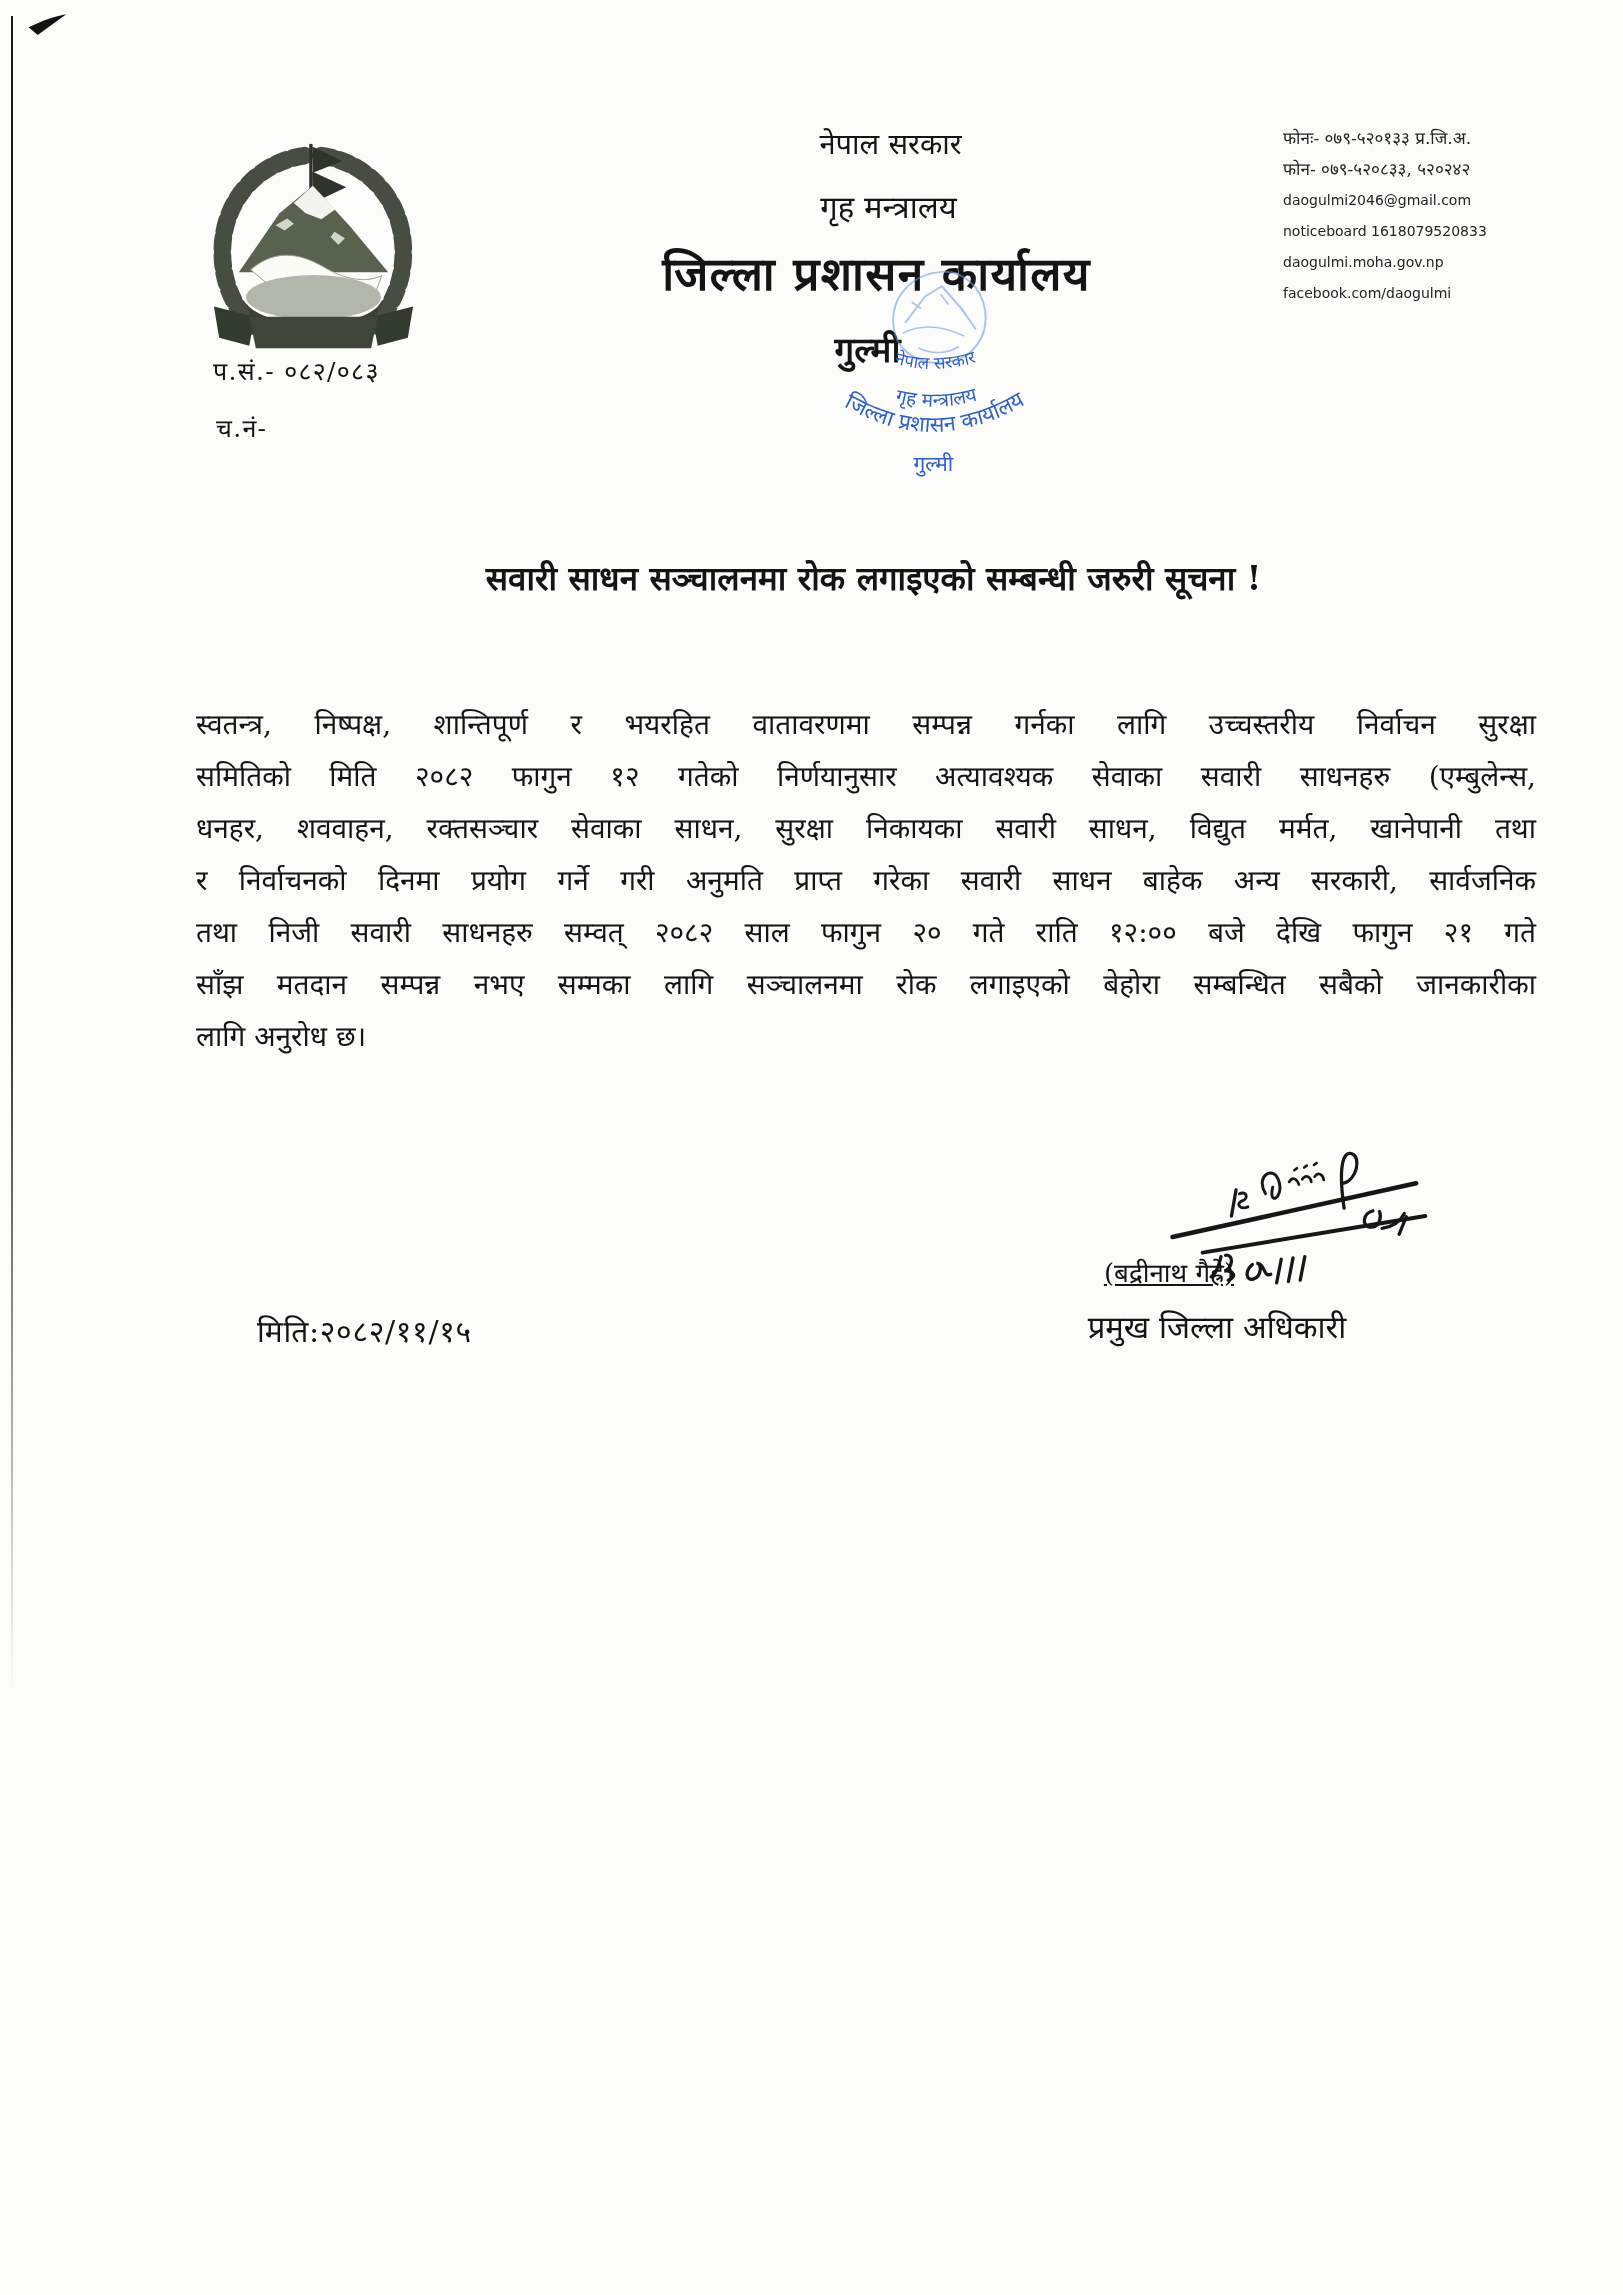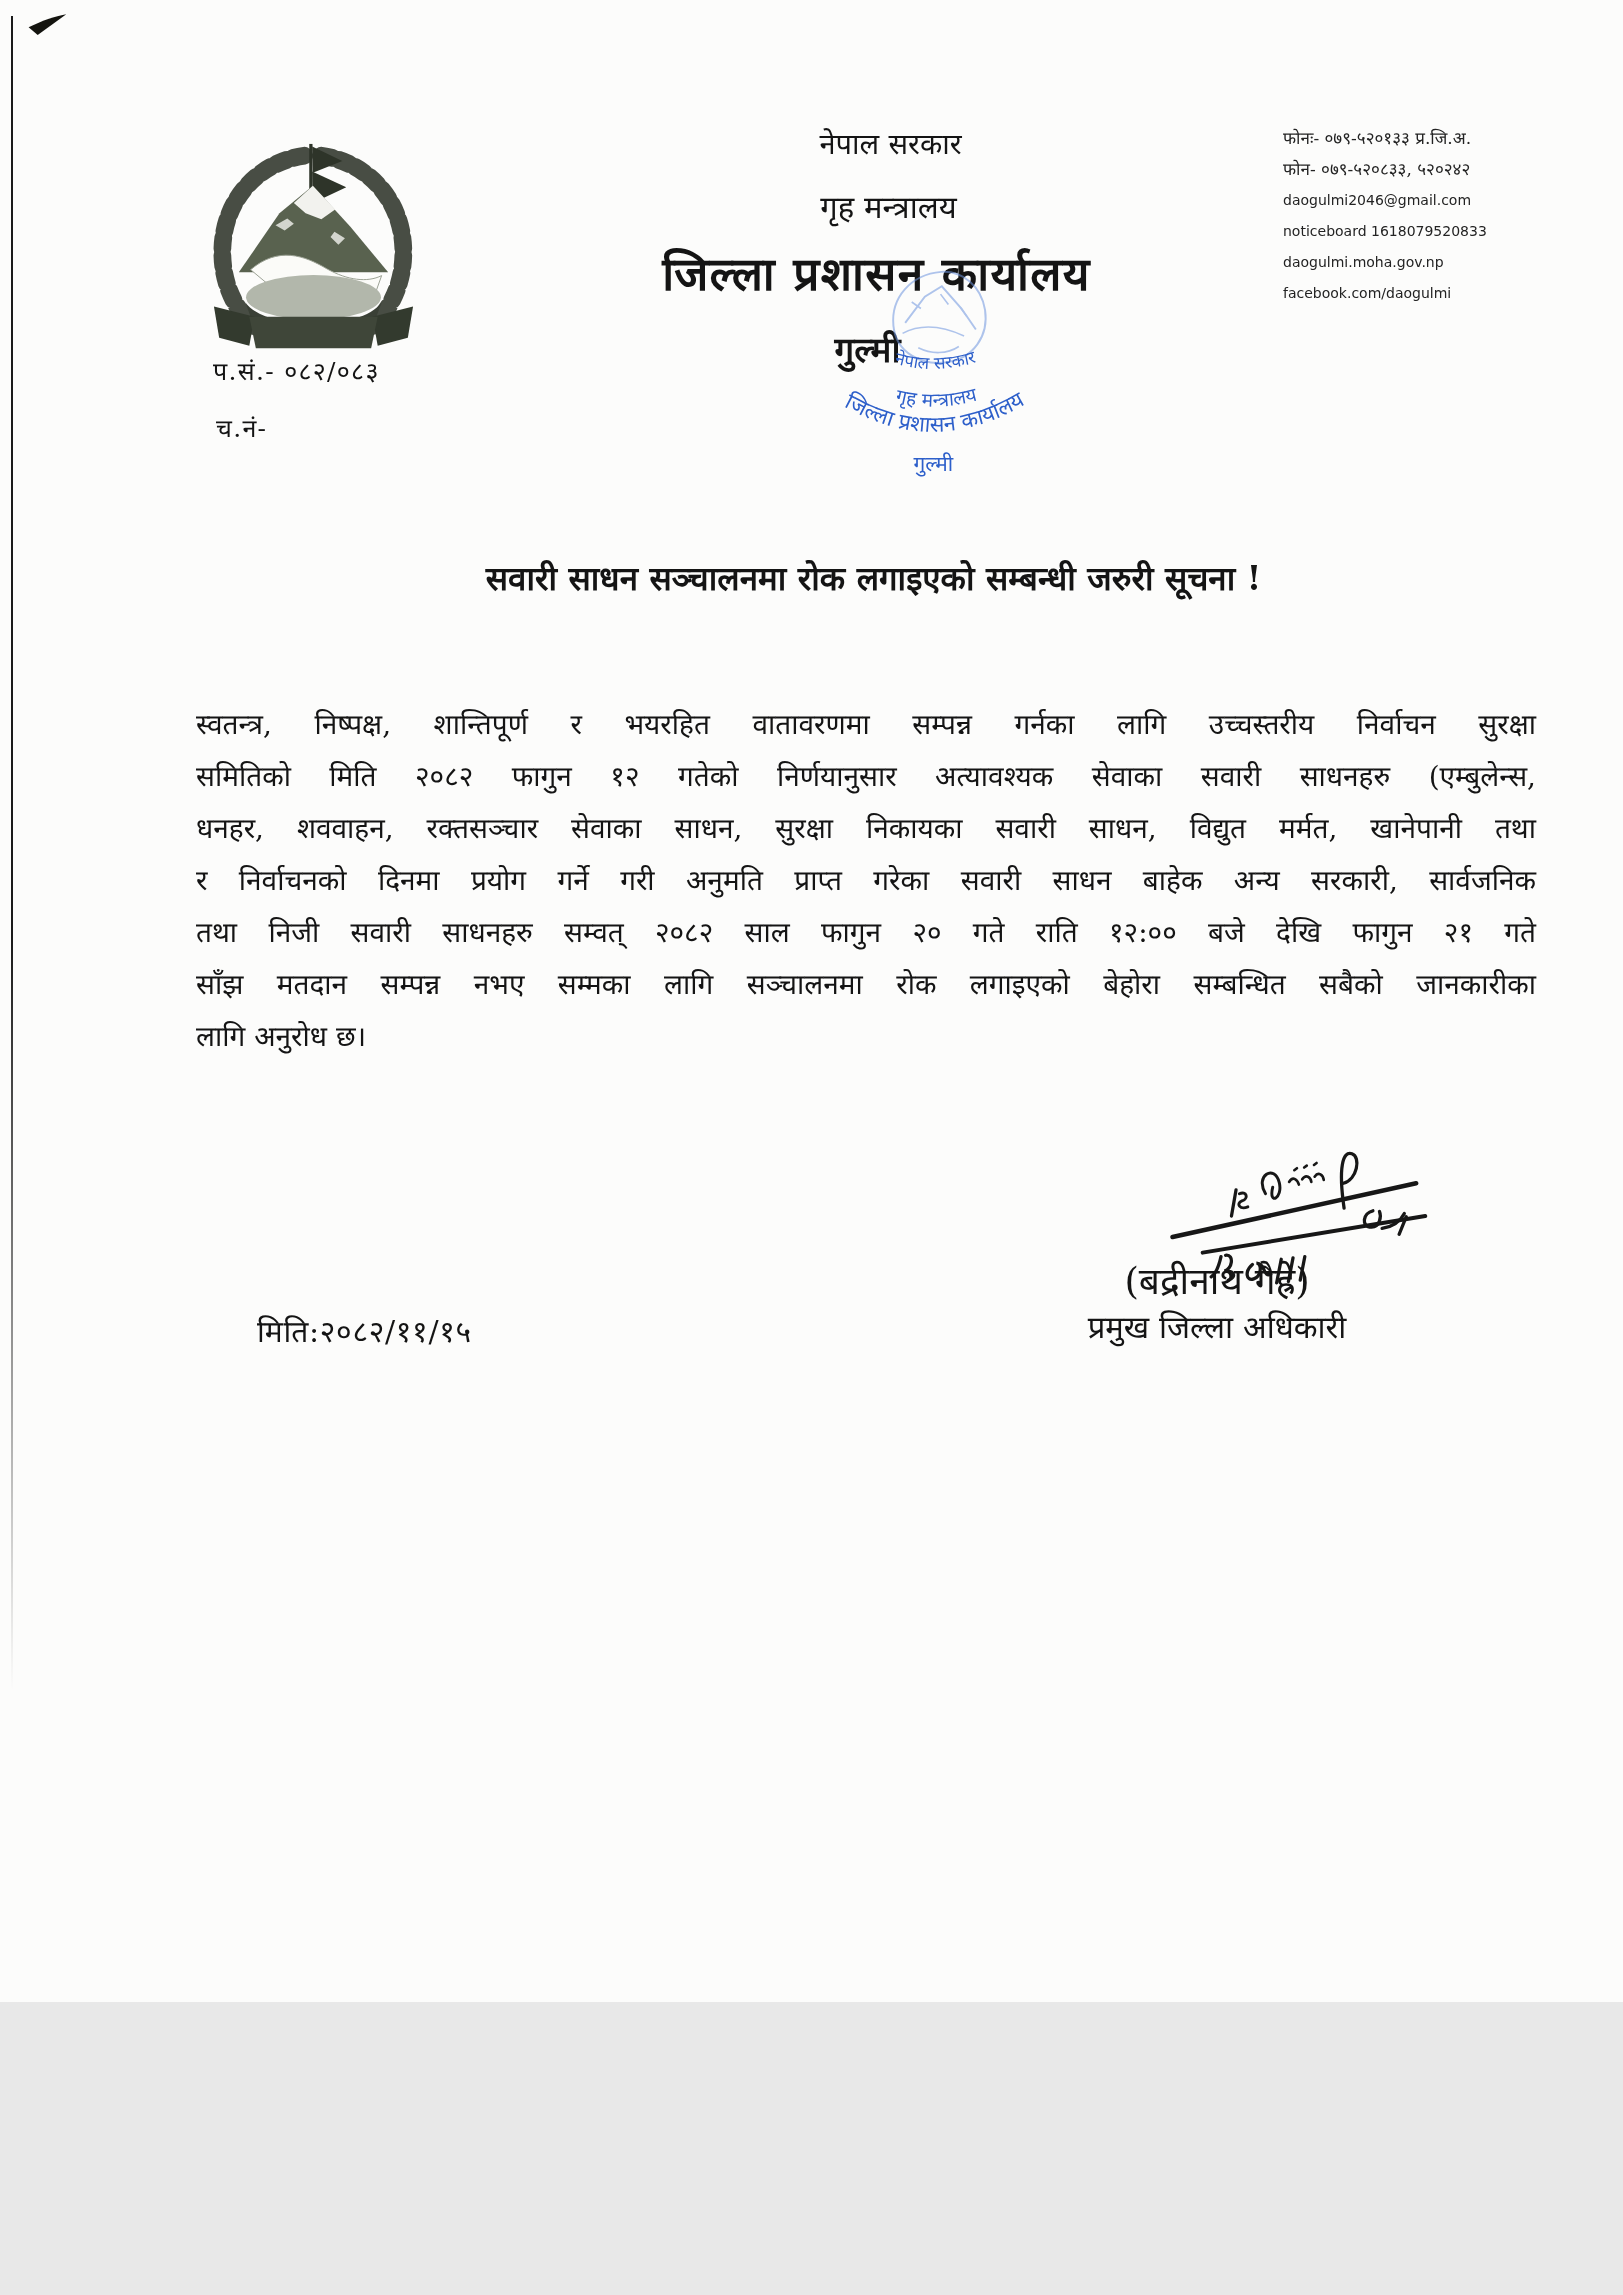--- a/index.html
+++ b/index.html
@@ -1,19 +1,19 @@
 <!DOCTYPE html>
 <html style="font-size:10.5px"><head>
 <meta charset="utf-8">
 <style>
   html, body { margin: 0; padding: 0; background: #e8e8e8; }
   .page {
     position: relative;
     width: 1623px;
-    height: 2002px;
+    height: 2295px;
     margin: 0 auto;
     background: #fcfcfb;
     overflow: hidden;
     font-family: "DejaVu Serif", "Liberation Serif", serif;
     color: #141414;
   }
   .abs { position: absolute; }
 
   
   .scan-edge-line {
@@ -44,21 +44,21 @@
   .notice-title { top: 555px; font-size: 33px; font-weight: bold; transform: translateX(62px); }
 
   
   .body-block { left: 196px; top: 699px; width: 1340px; font-size: 28px; }
   .body-line { line-height: 52px; height: 52px; text-align: justify; text-align-last: justify; white-space: nowrap; }
   .body-line.first { text-indent: 77px; }
   .body-line.last  { text-align-last: left; white-space: normal; }
 
   
   .signature-svg { left: 1166px; top: 1140px; width: 275px; height: 154px; }
-  .sig-name        { left: 1047px; top: 1254px; width: 340px; text-align: center; font-size: 37px; }
+  .sig-name        { left: 999px; top: 1254px; width: 340px; text-align: center; font-size: 26px; text-decoration: underline; }
   .sig-designation { left: 1047px; top: 1305px; width: 340px; text-align: center; font-size: 31px; }
   .letter-date     { left: 257px;  top: 1310px; font-size: 30px; letter-spacing: 0.7px; }
 </style>
 </head>
 <body>
 
 <div class="page">
 
   <div class="abs scan-edge-line"></div>
   <svg class="abs" style="left:26px; top:13px;" width="52" height="26" viewBox="0 0 80 40">

